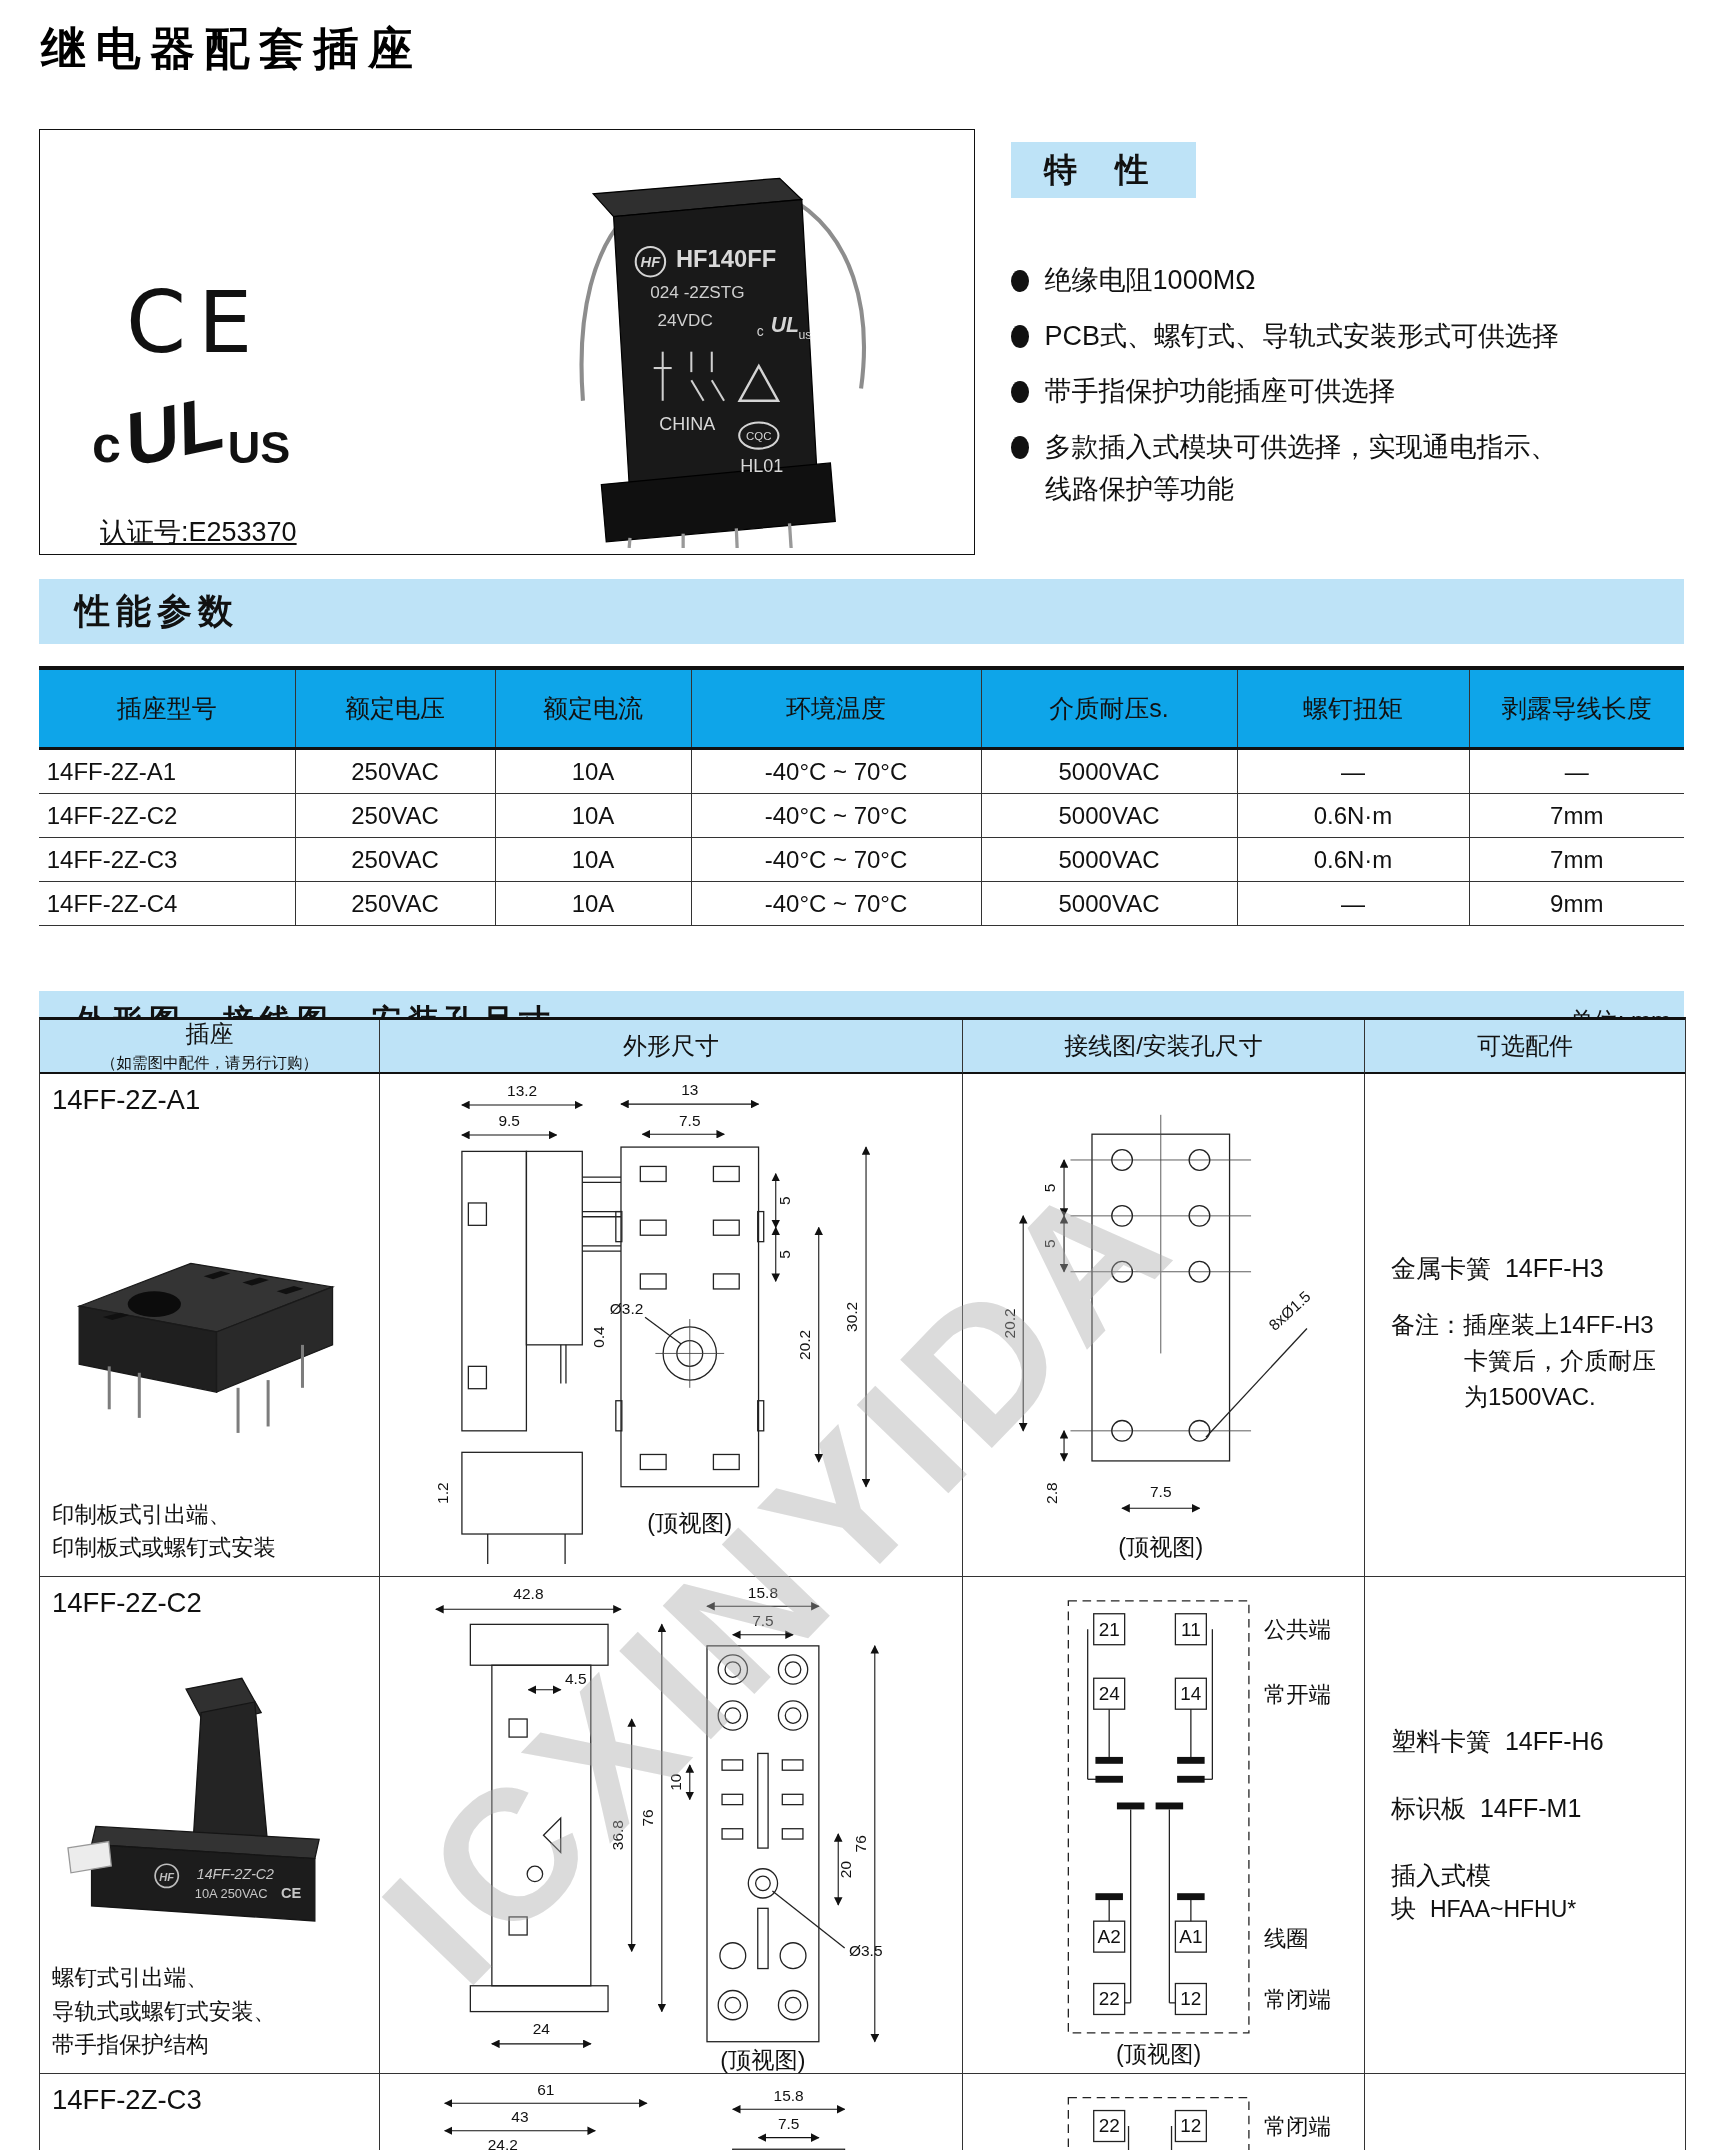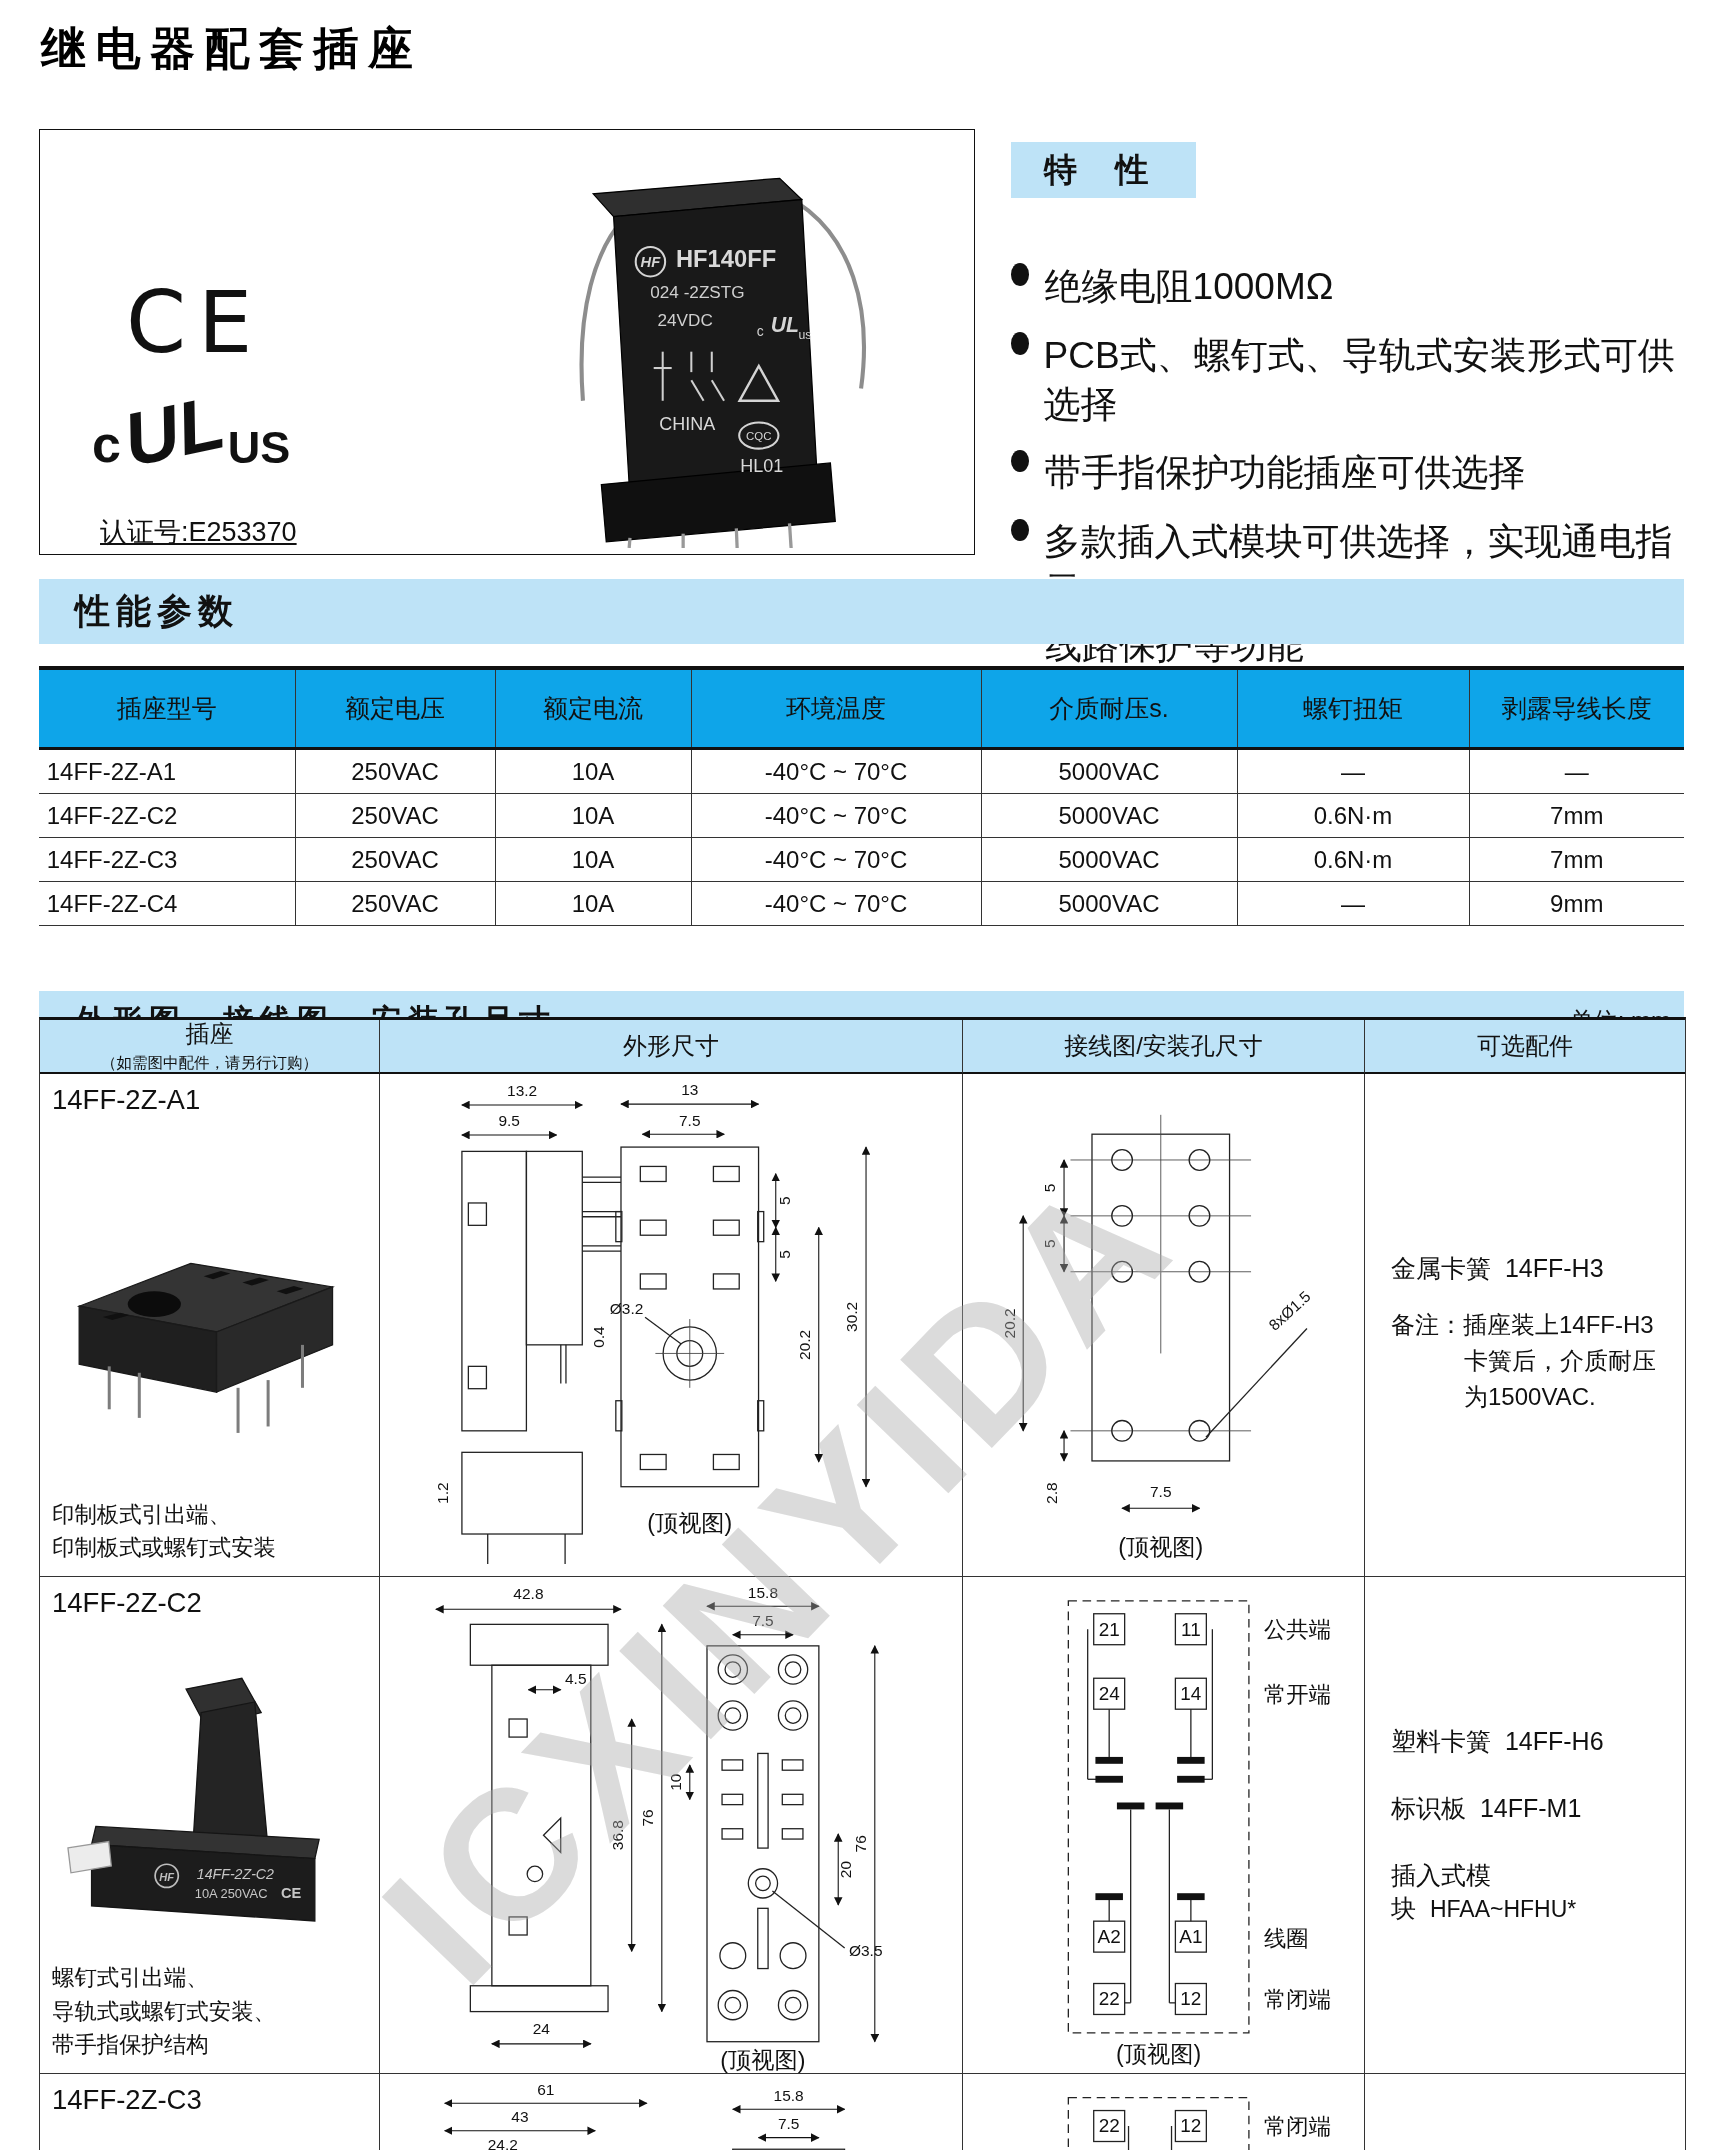--- a/index.html
+++ b/index.html
@@ -14,21 +14,21 @@
   .cert-box{border:1.7px solid #111;background:#fff;}
   .ce-mark{font-size:86px;font-weight:500;letter-spacing:12px;font-family:"DejaVu Sans",sans-serif;}
   .cul-row{display:flex;align-items:flex-end;gap:3.4px;}
   .cul-c{font-size:52px;font-weight:bold;}
   .cul-ul{font-size:75px;font-weight:bold;font-style:italic;transform:rotate(-12deg);display:inline-block;}
   .cul-us{font-size:45px;font-weight:bold;}
   .cert-no{font-size:27px;}
   
   .feat-title{background:#bee3f7;font-size:33px;font-weight:bold;letter-spacing:14.6px;
     display:flex;align-items:center;justify-content:center;}
-  .feat-line{display:flex;align-items:flex-start;font-size:37px;line-height:1.32;margin-bottom:20px;}
+  .feat-line{display:flex;align-items:center;font-size:27px;line-height:1.32;margin-bottom:20px;}
   .feat-bullet{width:19px;height:23px;margin-right:14.6px;display:inline-flex;align-items:center;}
   .feat-bullet i{width:18px;height:22.4px;background:#111;border-radius:50%;display:inline-block;}
   .feat-cont{margin-left:34px;}
   
   .section-bar{background:#bee3f7;display:flex;align-items:center;}
   .section-bar .t{font-size:35px;font-weight:bold;letter-spacing:6px;padding-left:36px;}
   .section-bar .u{font-size:24px;margin-left:auto;padding-right:13px;}
   
   table.perf{border-collapse:collapse;table-layout:fixed;width:1645px;border-top:4.3px solid #111;border-bottom:1.7px solid #111;}
   table.perf th{background:#0ea5e9;height:75px;font-size:25px;font-weight:normal;border-bottom:3.4px solid #111;}

